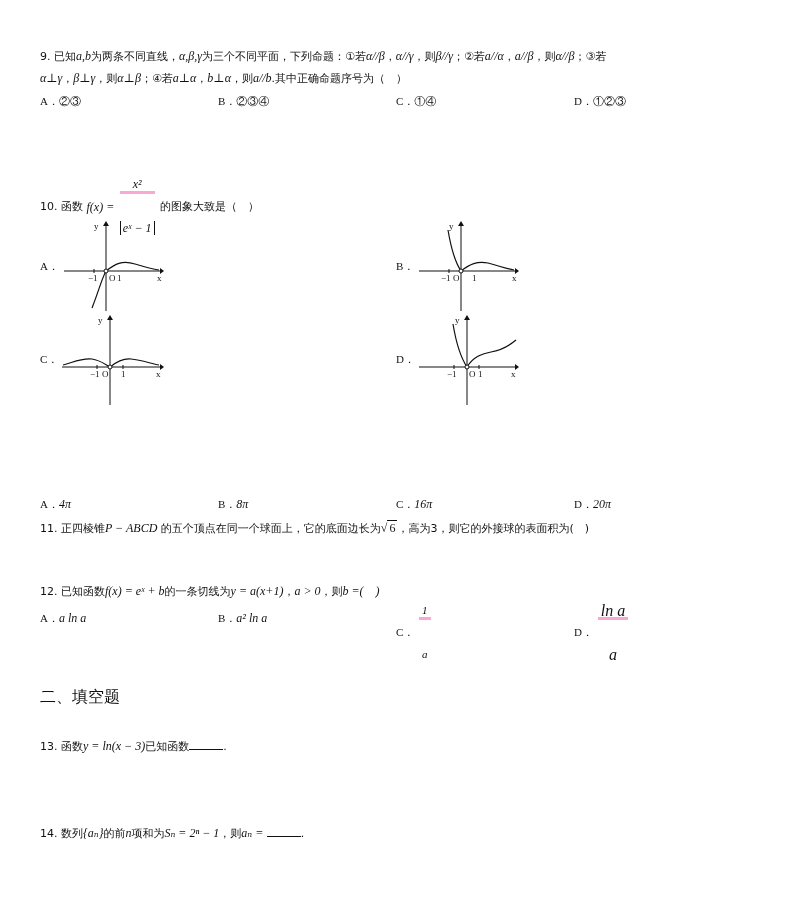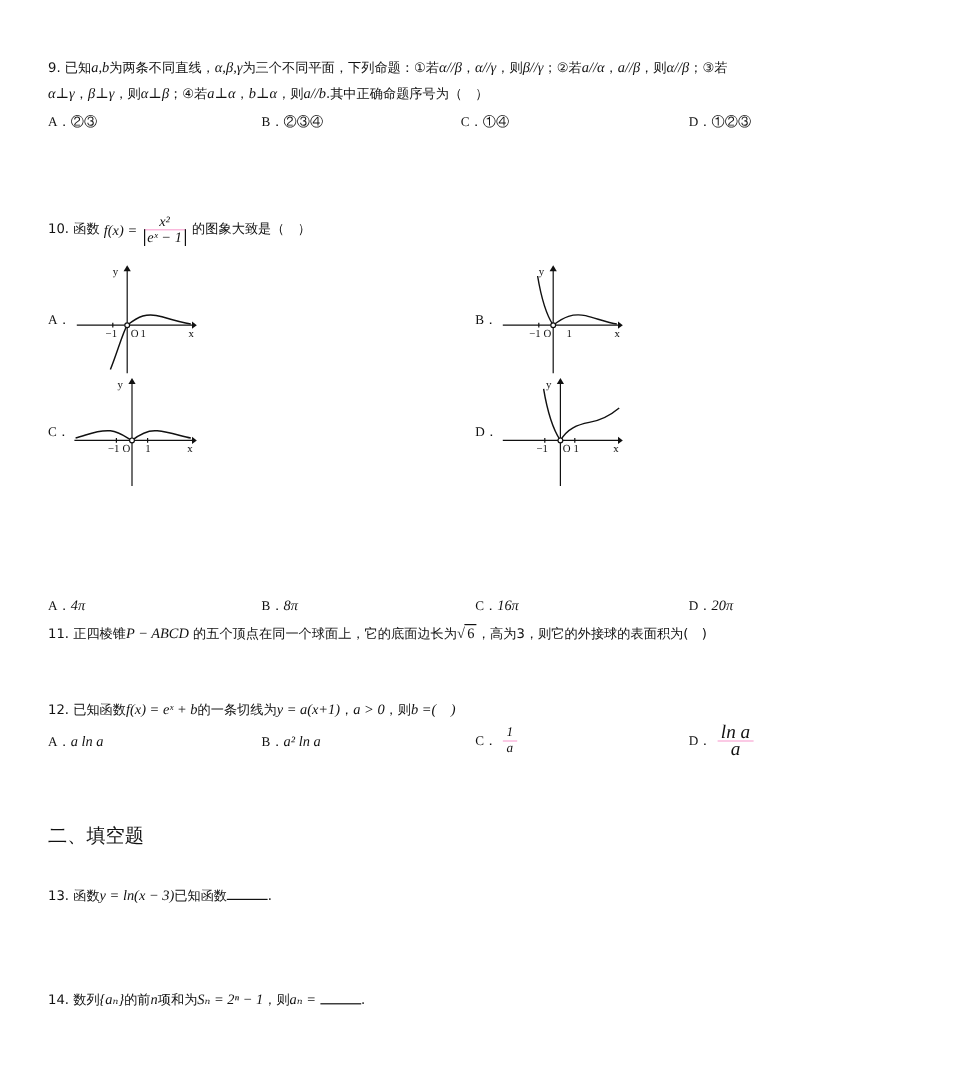--- a/index.html
+++ b/index.html
@@ -4,41 +4,41 @@
 <style>
   html,body{margin:0;padding:0;background:#fff;}
   body{width:794px;height:906px;position:relative;overflow:hidden;color:#111;
        font-family:"DejaVu Sans","Liberation Sans",sans-serif;font-size:11px;}
   .abs{position:absolute;white-space:nowrap;}
   .m{font-family:"Liberation Serif","DejaVu Serif",serif;font-style:italic;font-size:12px;}
   .mr{font-family:"Liberation Serif","DejaVu Serif",serif;font-size:12px;}
   .opt{font-family:"Liberation Serif","DejaVu Serif",serif;font-size:11px;}
   .q{font-size:11px;line-height:16px;}
   .frac{display:inline-block;vertical-align:middle;text-align:center;margin:0 2px;}
-  .frac .n{display:block;border-bottom:1px solid #f9a8d4;padding:0 3px;line-height:13px;}
-  .frac .d{display:block;line-height:13px;}
+  .frac .n{display:block;border-bottom:3px solid #f9a8d4;padding:0 3px;line-height:13px;}
+  .frac .d{display:block;line-height:13px;margin-top:28px;}
   .abs-bar{border-left:1px solid #111;border-right:1px solid #111;padding:0 2px;}
   .sqrt{border-top:1px solid #111;padding:0 2px;}
   .blank{display:inline-block;border-bottom:1px solid #111;width:34px;height:10px;}
   .section{font-size:16px;}
   svg text{font-family:"Liberation Serif","DejaVu Serif",serif;font-size:9px;fill:#111;}
 </style>
 </head>
 <body>
 
 <div class="abs q" style="left:40px;top:48px;">
   <span>9.</span>
   <span>已知</span><span class="m">a,b</span><span>为两条不同直线，</span><span class="m">α,β,γ</span><span>为三个不同平面，下列命题：①若</span><span class="m">α//β</span><span>，</span><span class="m">α//γ</span><span>，则</span><span class="m">β//γ</span><span>；②若</span><span class="m">a//α</span><span>，</span><span class="m">a//β</span><span>，则</span><span class="m">α//β</span><span>；③若</span>
 </div>
 <div class="abs q" style="left:40px;top:70px;">
   <span class="m">α⊥γ</span><span>，</span><span class="m">β⊥γ</span><span>，则</span><span class="m">α⊥β</span><span>；④若</span><span class="m">a⊥α</span><span>，</span><span class="m">b⊥α</span><span>，则</span><span class="m">a//b</span><span>.其中正确命题序号为（　）</span>
 </div>
 <div class="abs opt" style="left:40px;top:94px;"><span>A．</span><span>②③</span></div>
 <div class="abs opt" style="left:218px;top:94px;"><span>B．</span><span>②③④</span></div>
-<div class="abs opt" style="left:384px;top:94px;"><span>C．</span><span>①④</span></div>
+<div class="abs opt" style="left:396px;top:94px;"><span>C．</span><span>①④</span></div>
 <div class="abs opt" style="left:574px;top:94px;"><span>D．</span><span>①②③</span></div>
 
 <div class="abs q" style="left:40px;top:178px;line-height:16px;">
   <span>10.</span>
   <span style="vertical-align:middle;">函数</span>
   <span class="m" style="vertical-align:middle;">f(x) =</span>
   <span class="frac m">
     <span class="n">x²</span>
     <span class="d"><span class="abs-bar">eˣ − 1</span></span>
   </span>

